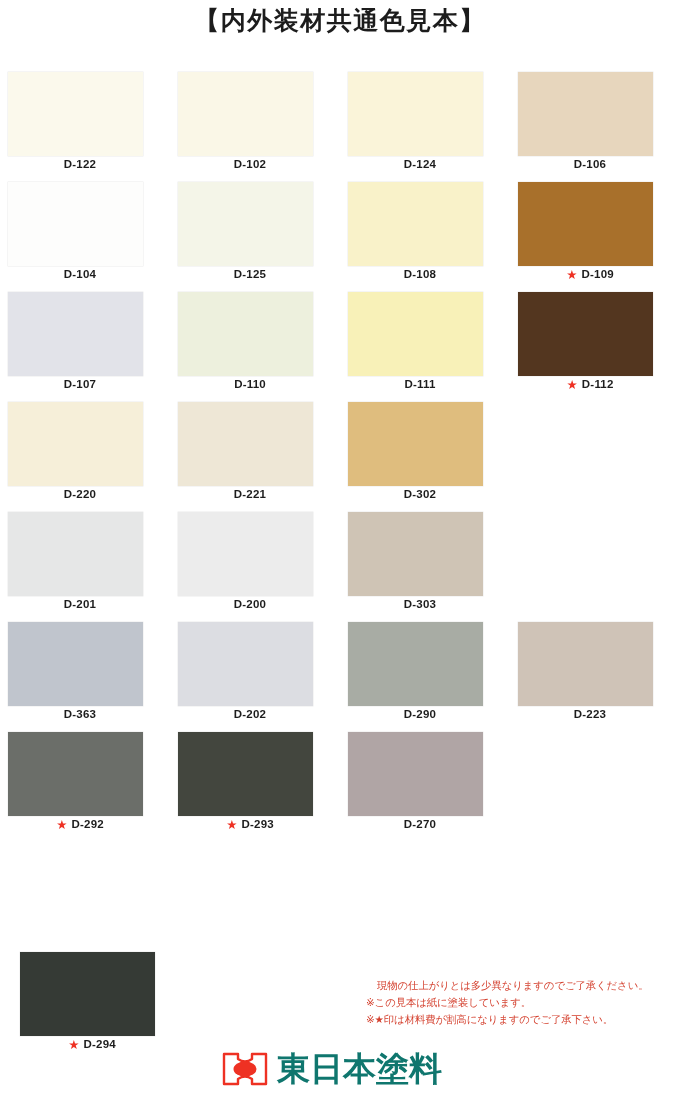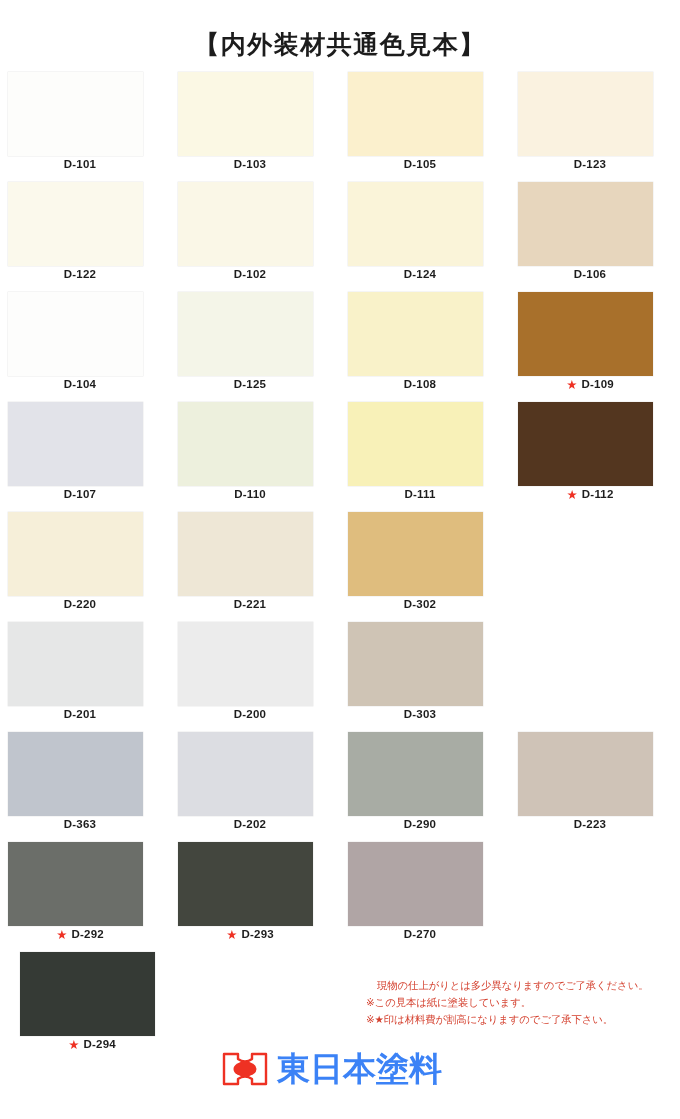--- a/index.html
+++ b/index.html
@@ -17,21 +17,21 @@
     overflow: hidden;
   }
 
   
   #chart-title {
     text-align: center;
     font-size: 25px;
     font-weight: bold;
     letter-spacing: 1.5px;
     color: #1c1c1c;
-    padding-top: 28px;
+    padding-top: 4px;
     height: 34px;
     line-height: 34px;
     font-family: "DejaVu Sans", "Liberation Sans", sans-serif;
   }
 
   
   #swatch-grid {
     position: absolute;
     left: 0;
     top: 72px;
@@ -113,50 +113,32 @@
   #brand-mark {
     width: 46px;
     height: 34px;
     position: relative;
     margin-right: 9px;
     flex: 0 0 auto;
   }
   #brand-name {
     font-size: 33px;
     font-weight: bold;
-    color: #3b82f6;
+    color: #0f766e;
     letter-spacing: 0px;
     line-height: 36px;
     font-family: "DejaVu Sans", "Liberation Sans", sans-serif;
   }
 </style>
 </head>
 <body>
 
 <div id="chart-title">【内外装材共通色見本】</div>
 
 <div id="swatch-grid">
-    <div class="swatch-row">
-      <div class="swatch-cell">
-        <div class="swatch-chip" style="background: rgb(253, 253, 251);"></div>
-        <div class="swatch-label"><span>D-101</span></div>
-      </div>
-      <div class="swatch-cell">
-        <div class="swatch-chip" style="background: rgb(251, 248, 228);"></div>
-        <div class="swatch-label"><span>D-103</span></div>
-      </div>
-      <div class="swatch-cell">
-        <div class="swatch-chip" style="background: rgb(251, 240, 205);"></div>
-        <div class="swatch-label"><span>D-105</span></div>
-      </div>
-      <div class="swatch-cell">
-        <div class="swatch-chip" style="background: rgb(250, 242, 224);"></div>
-        <div class="swatch-label"><span>D-123</span></div>
-      </div>
-    </div>
     <div class="swatch-row">
       <div class="swatch-cell">
         <div class="swatch-chip" style="background: rgb(251, 249, 236);"></div>
         <div class="swatch-label"><span>D-122</span></div>
       </div>
       <div class="swatch-cell">
         <div class="swatch-chip" style="background: rgb(250, 247, 231);"></div>
         <div class="swatch-label"><span>D-102</span></div>
       </div>
       <div class="swatch-cell">

